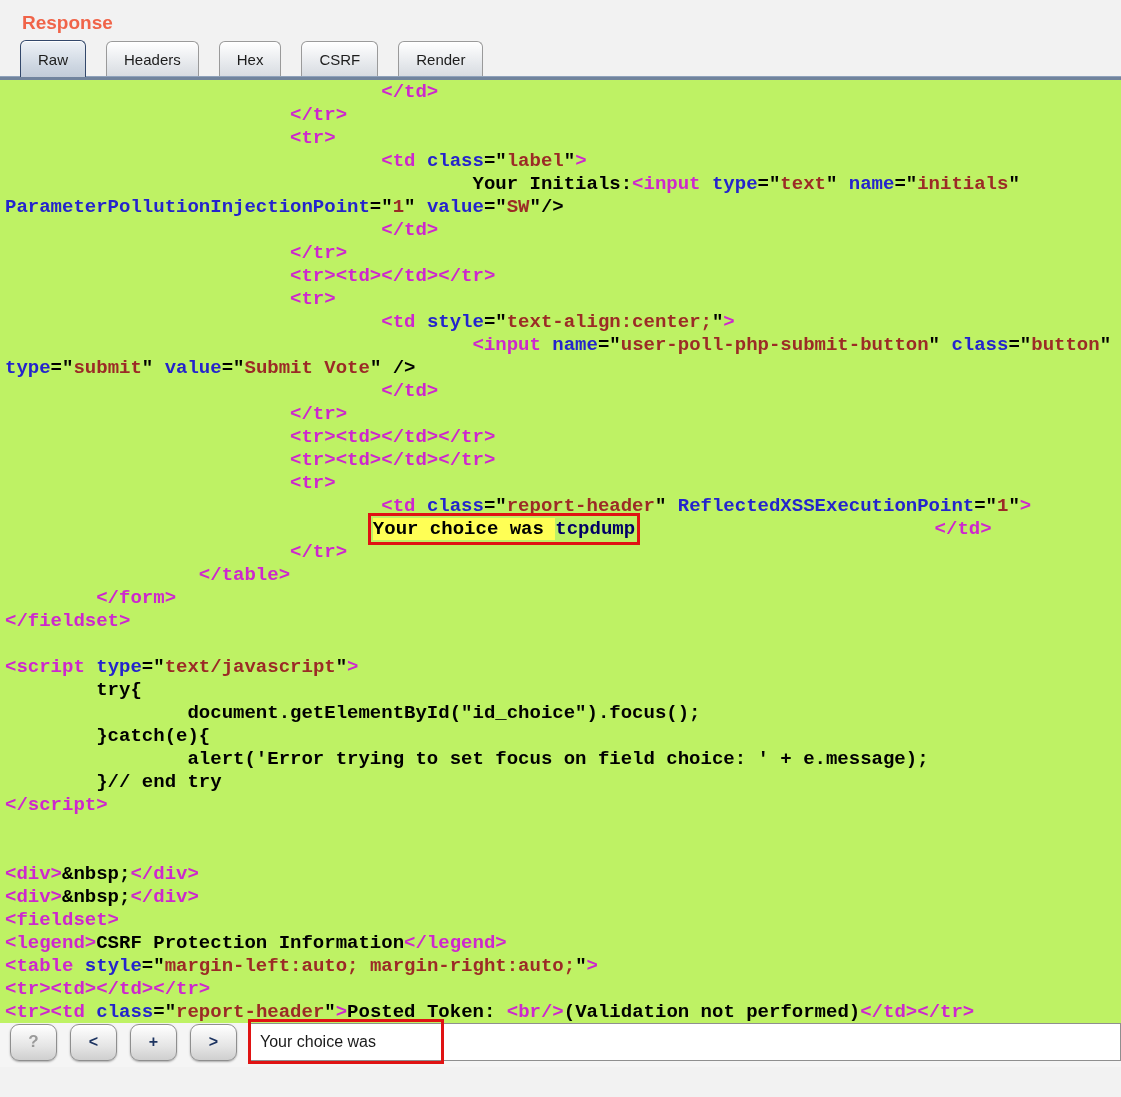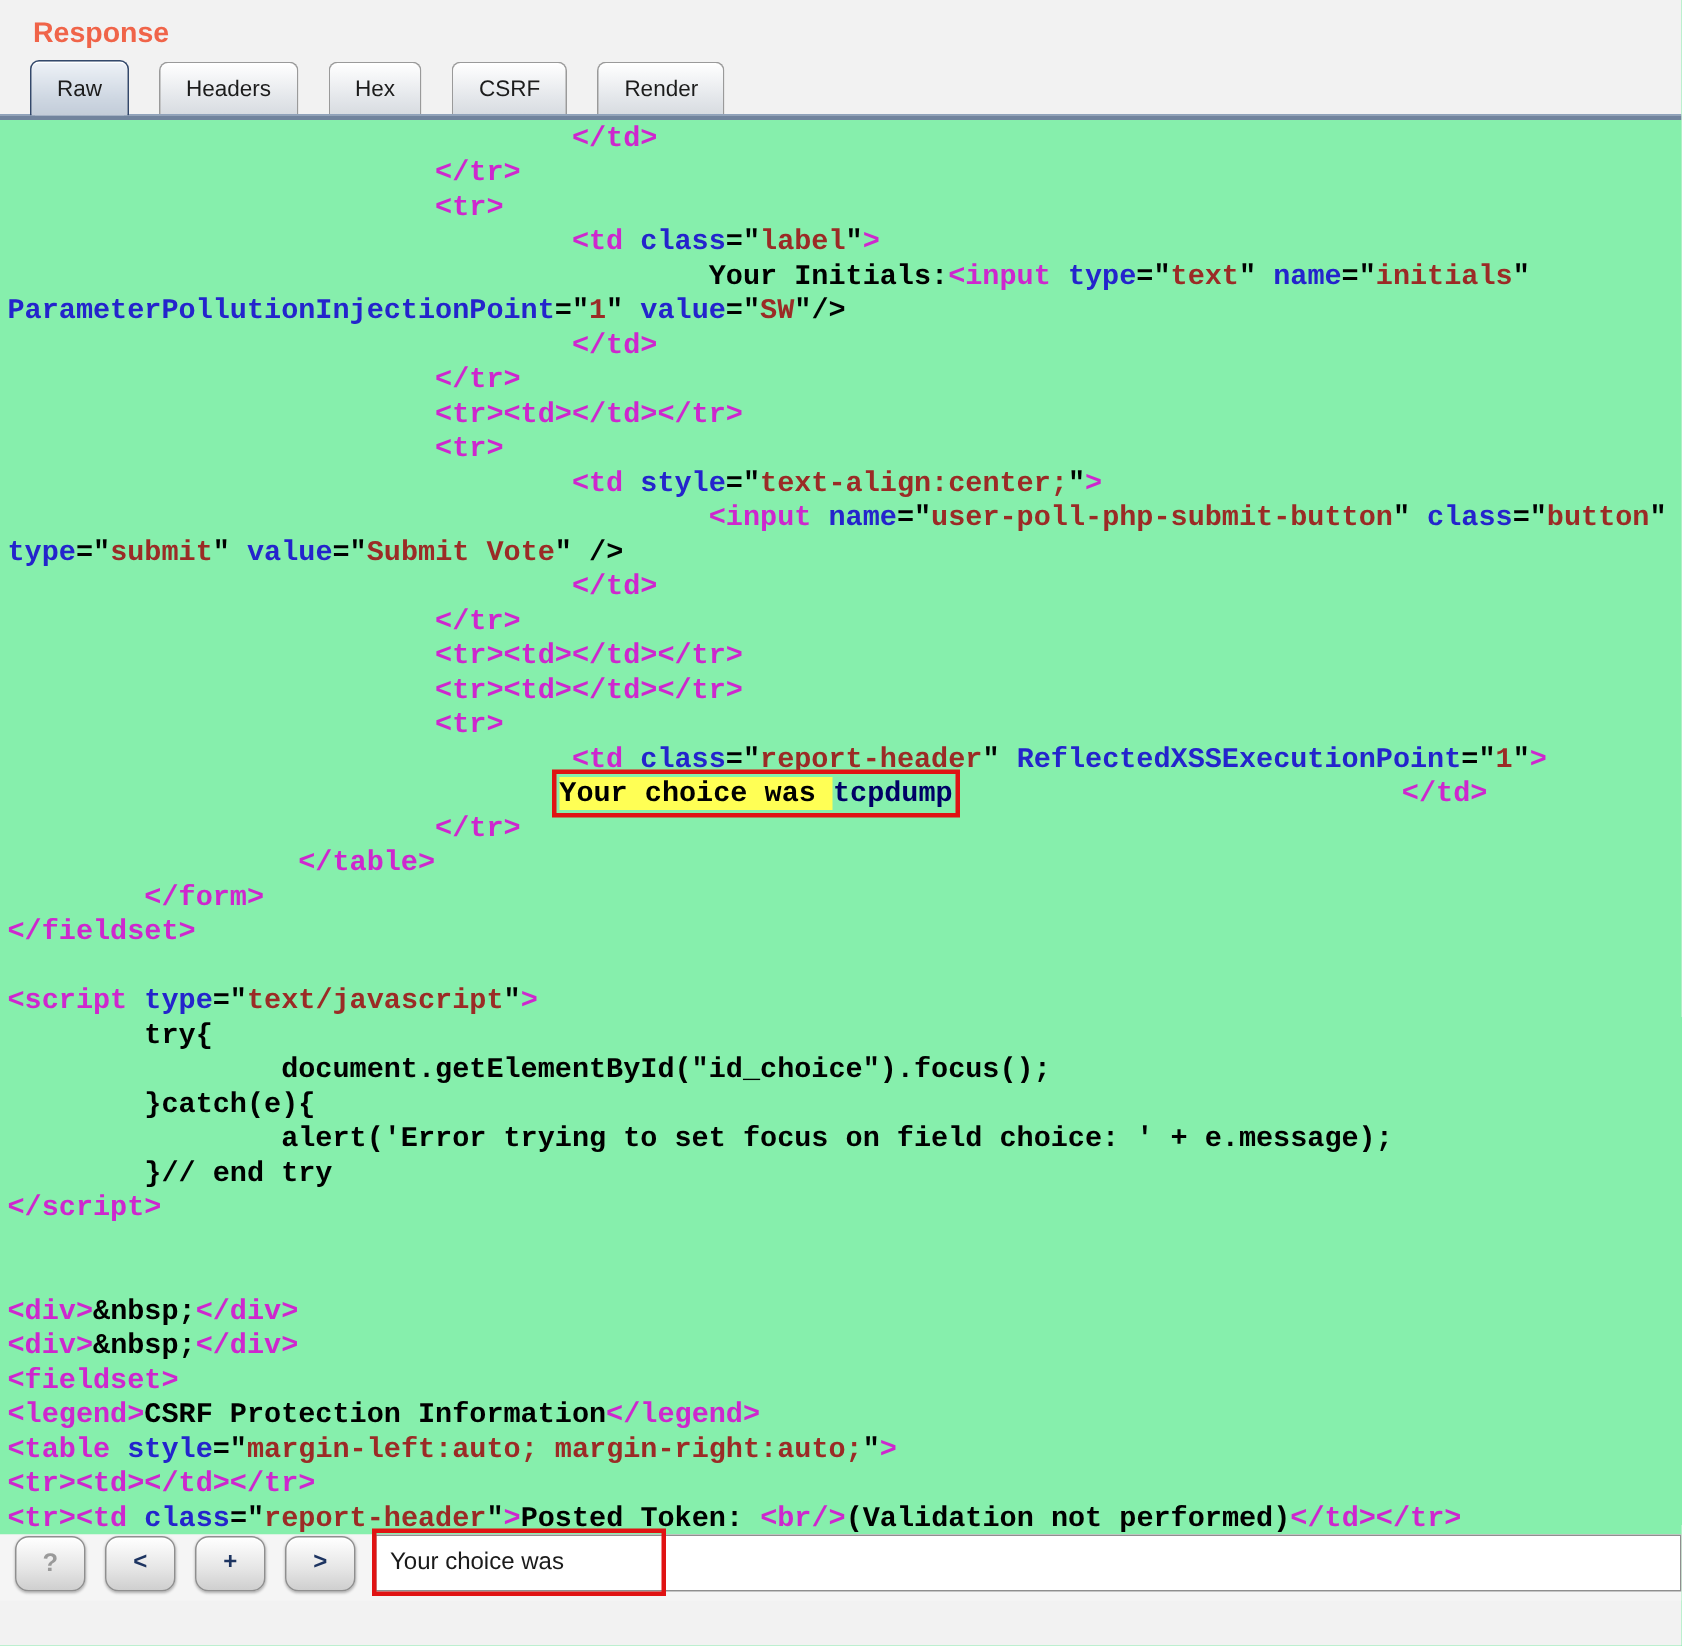--- a/index.html
+++ b/index.html
@@ -34,21 +34,21 @@
   }
   .tabstrip{
     height:7px;
     border-top:1px solid #8fa2ba;
     background:#dde4ec;
     border-bottom:3px solid #71849d;
   }
 
   
   .code{
-    flex:0 0 943px;height:943px;background:#86efac;overflow:hidden;
+    flex:0 0 943px;height:943px;background:#bef264;overflow:hidden;
     padding:1px 0 0 5px;box-sizing:border-box;
     font-family:"Liberation Mono","DejaVu Sans Mono",monospace;
     font-weight:bold;font-size:19px;line-height:23px;
     white-space:pre;
   }
   .line{height:23px;}
   .c-g{color:var(--tag,#CE27CE);}
   .c-a{color:var(--attr,#2424CC);text-align:center;}
   .c-v{color:var(--value,#9B2B26);}
   .c-t{color:var(--text,#000000);}

